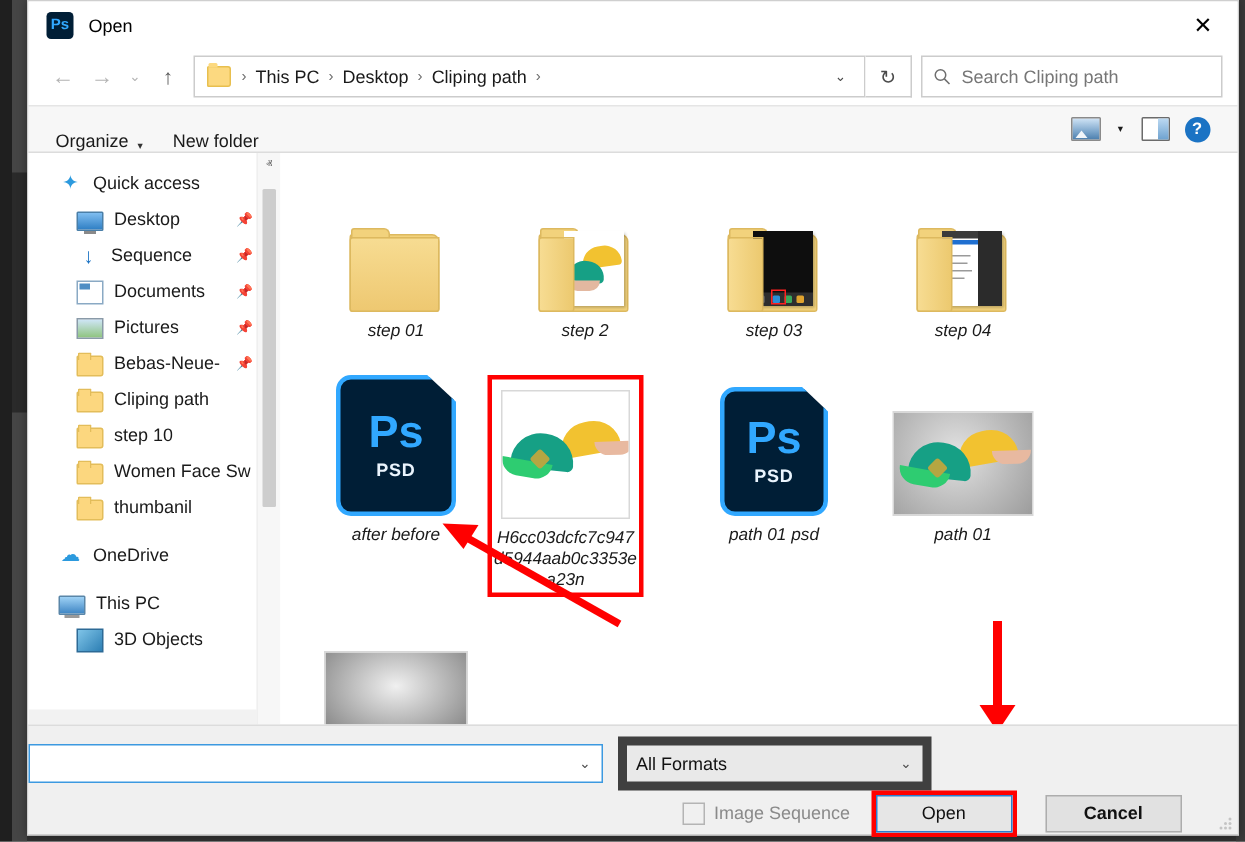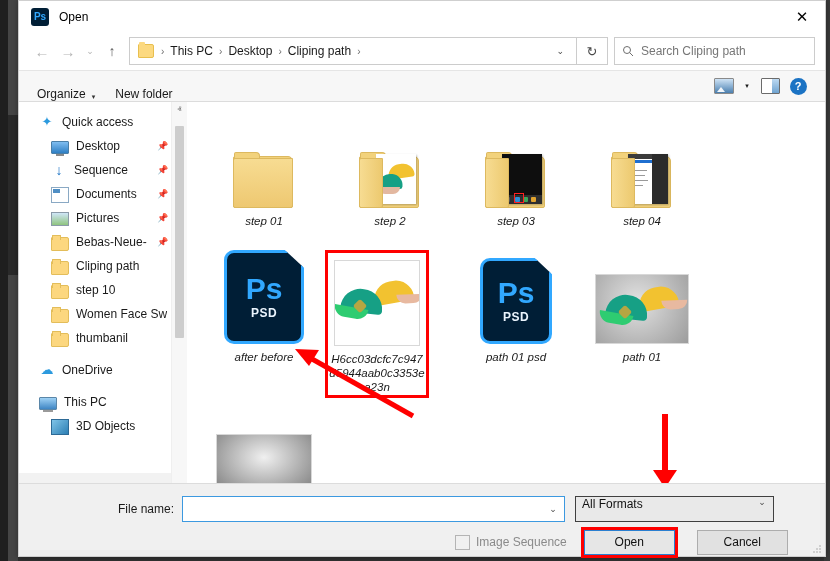--- a/index.html
+++ b/index.html
@@ -156,30 +156,30 @@
   .cp-teal:after{content:"";position:absolute;left:-6px;bottom:-6px;width:34px;height:11px;background:#2ecc71;border-radius:0 0 17px 17px;transform:rotate(4deg);}
   .cp-logo{position:absolute;left:14px;top:22px;width:10px;height:10px;background:#b5a642;border-radius:2px;transform:rotate(45deg);z-index:3;}
 
   
   .bottom{flex:0 0 70px;background:#f0f0f0;border-top:1px solid #dcdcdc;position:relative;}
   .row1{display:flex;align-items:center;height:34px;padding-top:8px;}
   .fn-label{width:155px;text-align:right;font-size:12px;color:#1a1a1a;padding-right:8px;}
   .fn-input{width:381px;height:24px;border:1px solid #3c99e0;background:#fff;display:flex;align-items:center;}
   .fn-value{flex:1;font-size:12px;color:#111;padding-left:5px;}
   .fn-caret{width:22px;text-align:center;font-size:9px;color:#4a4a4a;}
-  .fmt-select{width:197px;height:24px;border:1px solid #404040;background:#e9e9e9;display:flex;margin-left:10px;}
+  .fmt-select{width:197px;height:24px;border:6px solid #404040;background:#e9e9e9;display:flex;align-items:center;margin-left:10px;}
   .fmt-value{flex:1;font-size:12px;color:#111;padding-left:6px;}
   .row2{display:flex;align-items:center;height:28px;padding-top:2px;}
   .seq{margin-left:436px;display:flex;align-items:center;}
   .cb{width:13px;height:13px;border:1px solid #b4b4b4;background:#f0f0f0;}
   .seq-label{font-size:12px;color:#8a8a8a;margin-left:6px;}
   .btn{height:23px;border:1px solid #adadad;background:#e1e1e1;font-size:12px;color:#111;
        display:flex;align-items:center;justify-content:center;}
   .btn.open{width:89px;border:1px solid #2a7fd0;background:#e6e6e6;margin-left:17px;}
-  .btn.cancel{width:89px;margin-left:19px;}
+  .btn.cancel{width:89px;margin-left:19px;font-weight:bold;}
   .open-wrap{border:3px solid #ff0000;padding:0;display:flex;margin-left:14px;}
   .open-wrap .btn.open{margin-left:0;}
 
   
   .anno{position:absolute;inset:0;pointer-events:none;}
   .resize-grip{position:absolute;right:3px;bottom:2px;width:10px;height:10px;opacity:.5;}
 </style>
 </head>
 <body>
 
@@ -447,21 +447,20 @@
         <g>
           <line x1="478" y1="312" x2="478" y2="372" stroke="#ff0000" stroke-width="6"></line>
           <polygon points="466,368 490,368 478,386" fill="#ff0000"></polygon>
         </g>
       </svg>
     </div>
   </div>
 
   <div class="bottom">
     <div class="row1">
-      <div class="fn-label">File name:</div>
       <div class="fn-input">
         <div class="fn-value"></div>
         <div class="fn-caret">⌄</div>
       </div>
       <div class="fmt-select">
         <div class="fmt-value">All Formats</div>
         <div class="fn-caret">⌄</div>
       </div>
     </div>
     <div class="row2">

